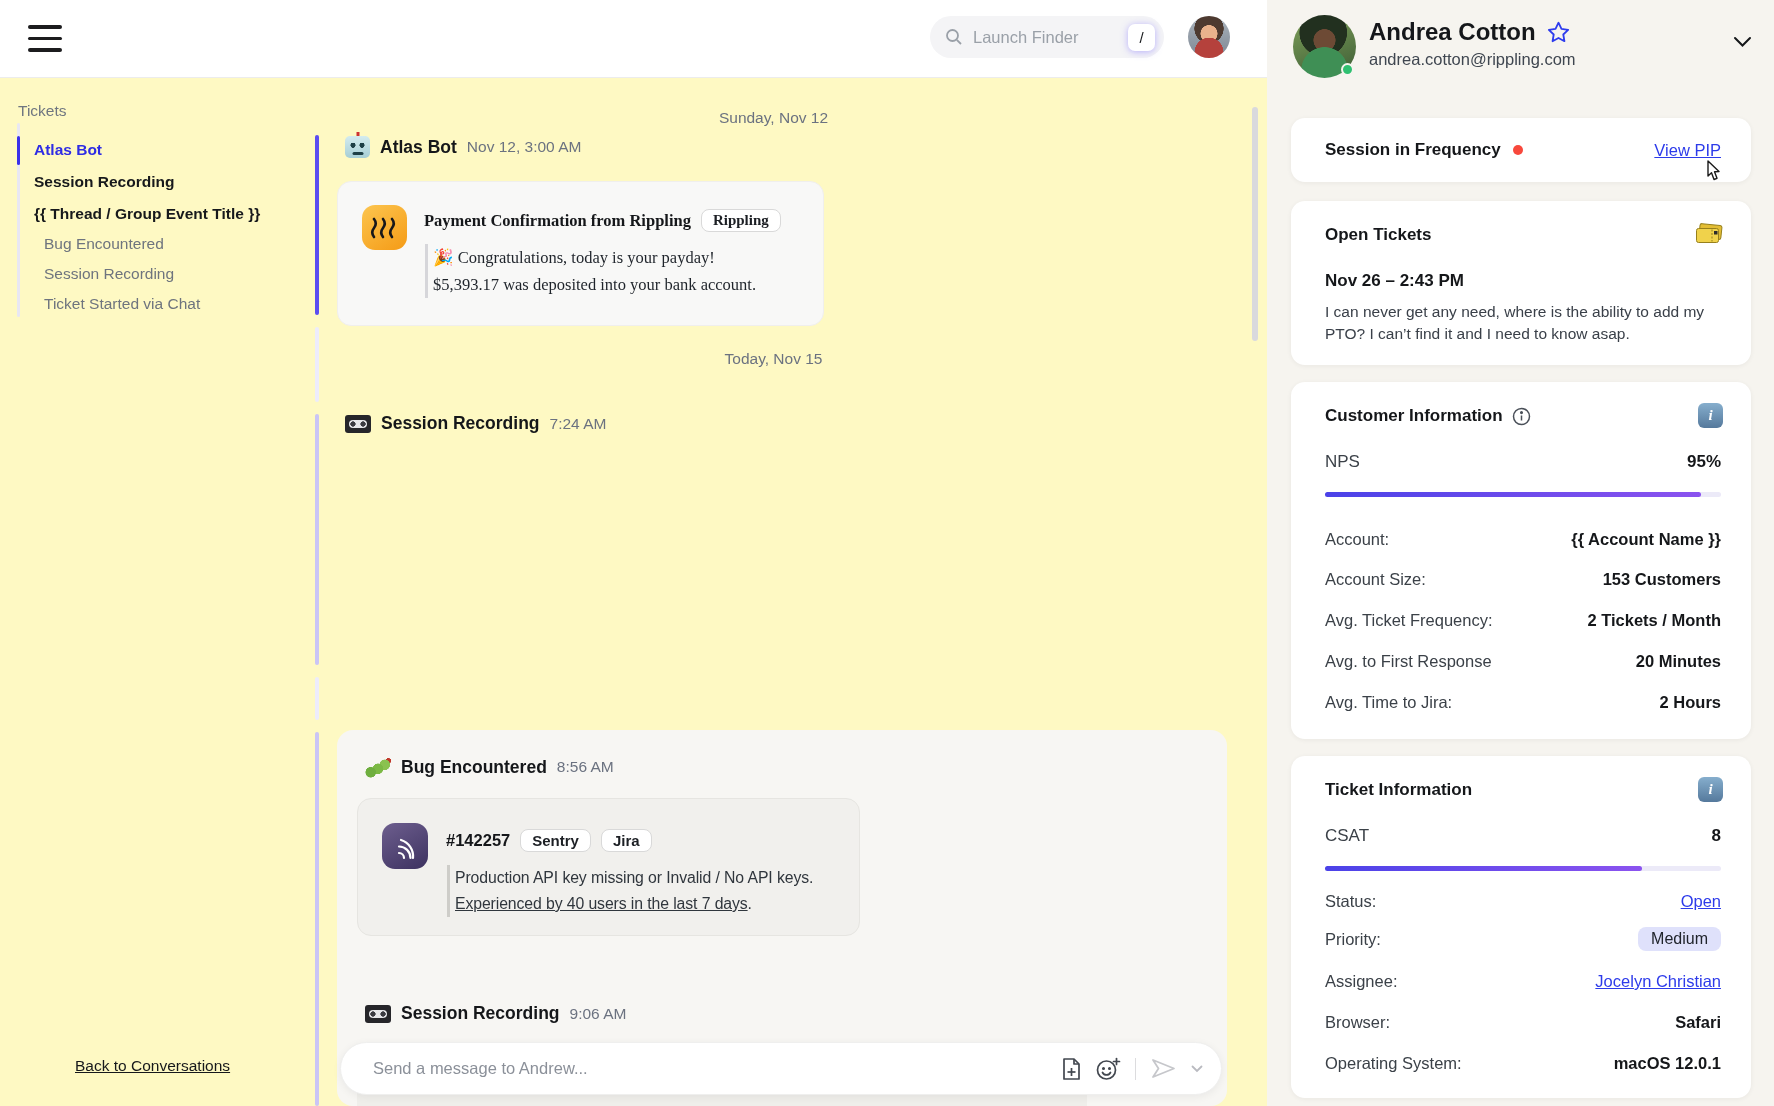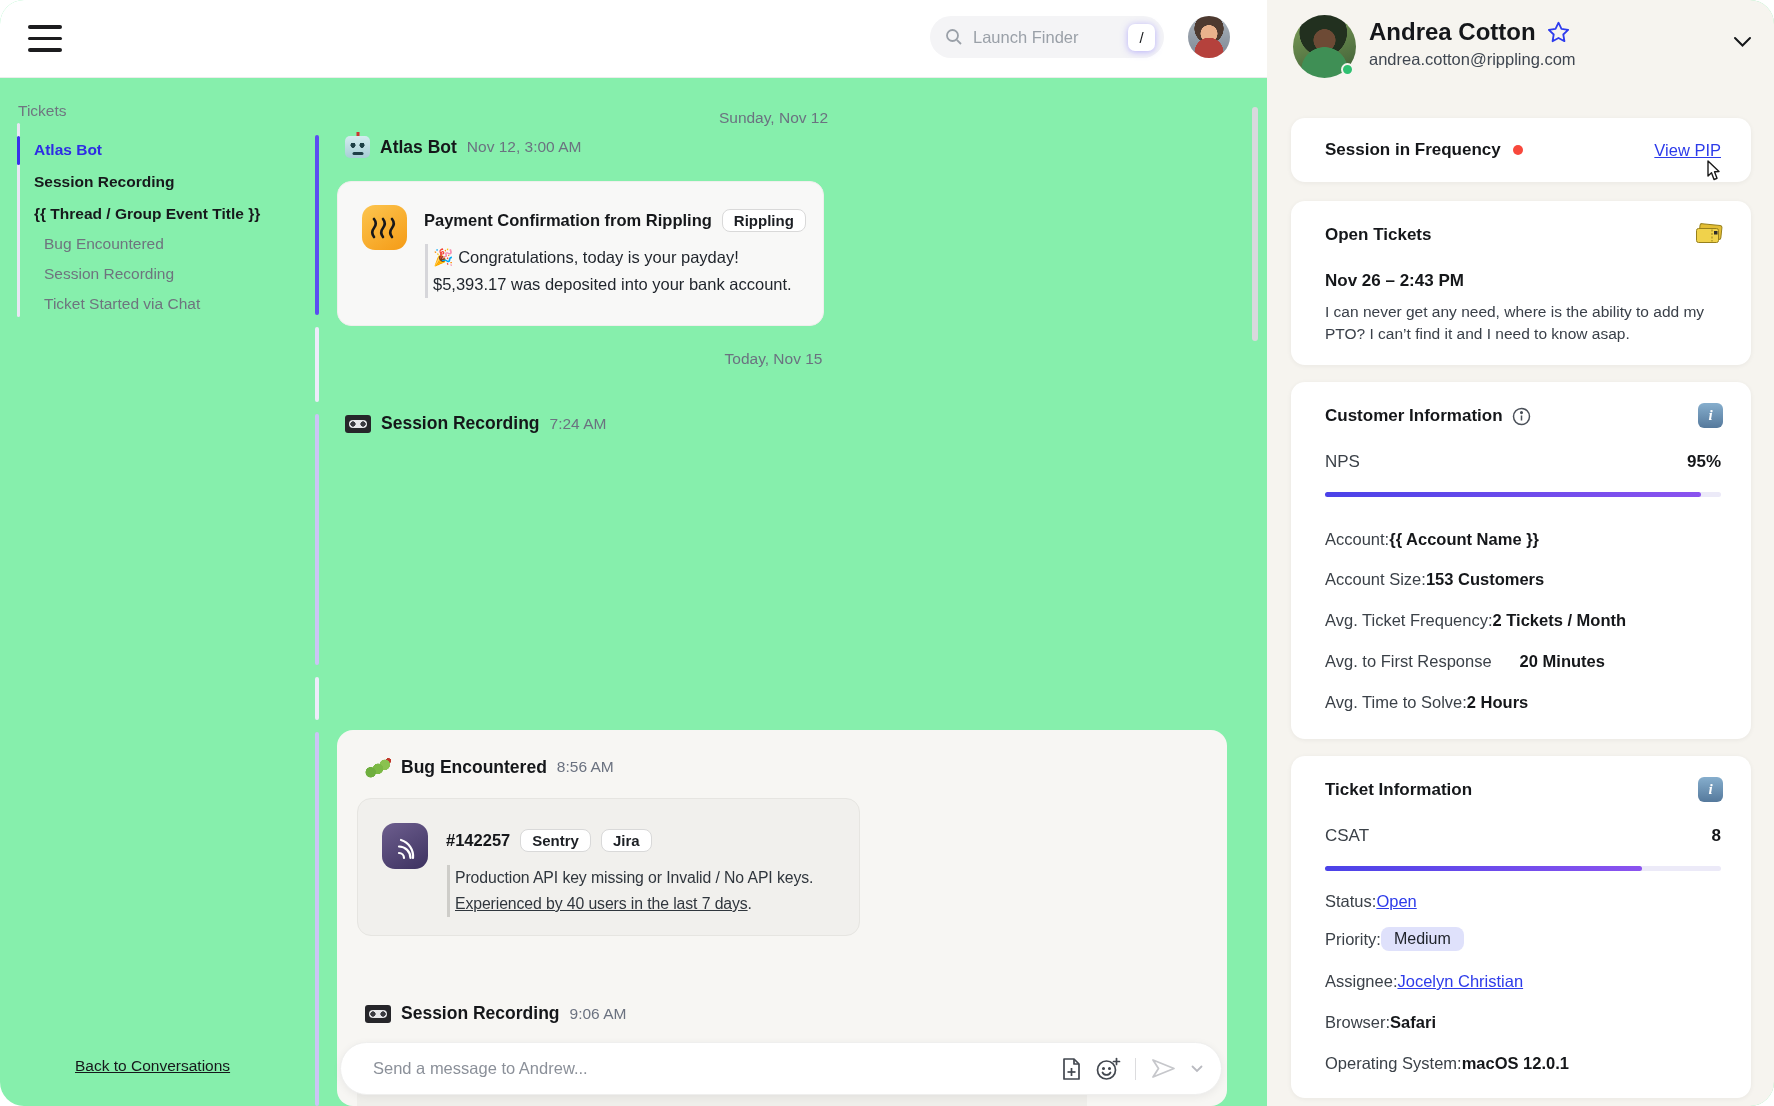--- a/index.html
+++ b/index.html
@@ -1,18 +1,18 @@
 <!DOCTYPE html>
 <html><head>
 <meta charset="utf-8">
 <style>
   * { margin:0; padding:0; box-sizing:border-box; }
   html,body { background:#ffffff; }
   body { font-family:"Liberation Sans","DejaVu Sans",sans-serif; color:#15171a; }
-  .app { position:relative; width:1774px; height:1106px; overflow:hidden; background:#86efac;border-radius:24px; }
+  .app { position:relative; width:1774px; height:1106px; overflow:hidden; background:#fef9c3; }
 
   
   .topbar { position:absolute; left:0; top:0; width:1267px; height:78px; background:#fff; border-bottom:1px solid #ececec; }
   .hamburger { position:absolute; left:28px; top:25px; width:34px; height:27px; cursor:pointer; }
   .hamburger i { display:block; height:3.5px; background:#1c1c1e; border-radius:2px; margin-bottom:8px; }
   .search { position:absolute; left:930px; top:16px; width:234px; height:42px; background:#f4f4f6; border-radius:21px; display:flex; align-items:center; padding:0 9px 0 15px; }
   .search svg { flex:none; }
   .search input { flex:1; min-width:0; margin-left:10px; border:none; outline:none; background:transparent; font:16.5px "Liberation Sans","DejaVu Sans",sans-serif; color:#5c626b; }
   .search input::placeholder { color:#9aa0a8; }
   .slashkey { flex:none; width:27px; height:27px; background:#fff; border-radius:7px; box-shadow:0 1px 7px rgba(124,108,255,.5); display:flex; align-items:center; justify-content:center; font-size:15px; color:#15171a; }
@@ -55,21 +55,21 @@
       radial-gradient(circle at 22% 50%, #3a3a40 0 2.4px, transparent 2.9px),
       radial-gradient(circle at 78% 50%, #3a3a40 0 2.4px, transparent 2.9px),
       #e6e6e9; }
   .chip-bug { width:26px; height:22px;
     background:
       radial-gradient(circle at 22% 74%, #6fae3e 0 5px, transparent 5.5px),
       radial-gradient(circle at 50% 58%, #7cb944 0 5px, transparent 5.5px),
       radial-gradient(circle at 76% 40%, #8ac24f 0 5px, transparent 5.5px),
       radial-gradient(circle at 90% 22%, #c0392b 0 2.5px, transparent 3px); }
 
-  .payment-card { position:absolute; left:337px; top:181px; width:487px; height:145px; background:#f8f8f7; border:1px solid #f0efed; border-radius:14px; }
+  .payment-card { position:absolute; left:337px; top:181px; width:487px; height:145px; background:#f8f8f7; border:1px solid #f0efed; border-radius:14px;font-family:Liberation Serif, serif; }
   .app-logo { position:absolute; left:24px; top:23px; width:45px; height:45px; border-radius:13px; display:flex; align-items:center; justify-content:center; }
   .logo-rippling { background:linear-gradient(145deg,#fcc54f,#f59b16); }
   .logo-sentry { background:linear-gradient(150deg,#6d5e8e,#3d3260); }
   .card-title-row { position:absolute; left:86px; top:27px; display:flex; align-items:center; gap:10px; white-space:nowrap; }
   .card-title { font-size:16.5px; font-weight:700; color:#15171a; }
   .pill-badge { background:#fff; border:1.5px solid #d9d9d9; border-radius:8px; padding:2px 11px; font-size:15px; font-weight:700; color:#1c1f24; }
   .quote { border-left:3px solid #d6d6da; padding-left:5px; font-size:16.5px; color:#1f242b; line-height:27px; }
   .quote span { display:block; white-space:nowrap; }
 
   .video-card { position:absolute; left:337px; top:457px; width:316px; height:209px; background:#f9f8f6; border:1px solid #f1f0ee; border-radius:16px; }
@@ -130,21 +130,21 @@
 
   .pcard3 { top:382px; height:357px; }
   .pcard4 { top:756px; height:342px;padding-left:10px; }
   .pc-title-row { position:absolute; left:34px; top:24px; display:flex; align-items:center; gap:9px; }
   .ibadge { position:absolute; right:28px; top:21px; width:25px; height:25px; border-radius:6px; background:linear-gradient(180deg,#86aecd,#55799c); color:#fff; display:flex; align-items:center; justify-content:center; font:italic 700 15px "Liberation Serif","DejaVu Serif",serif; }
   .metric-row { position:absolute; left:34px; right:30px; top:70px; display:flex; justify-content:space-between; align-items:baseline; }
   .metric-label { font-size:17px; color:#3b4148; }
   .metric-value { font-size:17px; font-weight:700; color:#15171a; }
   .bar { position:absolute; left:34px; right:30px; top:110px; height:5px; background:#eceaf8; border-radius:3px; }
   .bar-fill { height:5px; border-radius:3px; background:linear-gradient(90deg,#4b42e8,#8b53ef); }
-  .info-row { position:absolute; left:34px; right:30px; display:flex; align-items:center; }
+  .info-row { position:absolute; left:34px; right:30px; display:flex; justify-content:space-between; align-items:center; }
   .ir-label { font-size:16.5px; color:#3b4148; }
   .ir-value { font-size:16.5px; font-weight:700; color:#15171a; white-space:nowrap; }
   .ir-link { font-size:16.5px; font-weight:500; color:#2d3bea; text-decoration:underline; cursor:pointer; }
   .ir-pill { font-size:16px; color:#20242c; background:#dfe1fb; border-radius:8px; padding:3px 13px; }
 </style>
 </head>
 <body>
 
 <div class="app">
 
@@ -342,21 +342,21 @@
       </div>
       <div class="info-row" style="top:229px;">
         <span class="ir-label">Avg. Ticket Frequency:</span>
           <span class="ir-value">2 Tickets / Month</span>
       </div>
       <div class="info-row" style="top:270px;gap:28px;">
         <span class="ir-label">Avg. to First Response</span>
           <span class="ir-value">20 Minutes</span>
       </div>
       <div class="info-row" style="top:311px;">
-        <span class="ir-label">Avg. Time to Solve:</span>
+        <span class="ir-label">Avg. Time to Jira:</span>
           <span class="ir-value">2 Hours</span>
       </div>
     </div>
 
     <div class="pcard pcard4">
       <div class="pc-title-row">
         <span class="pc-title">Ticket Information</span>
       </div>
       <div class="ibadge">i</div>
       <div class="metric-row">

